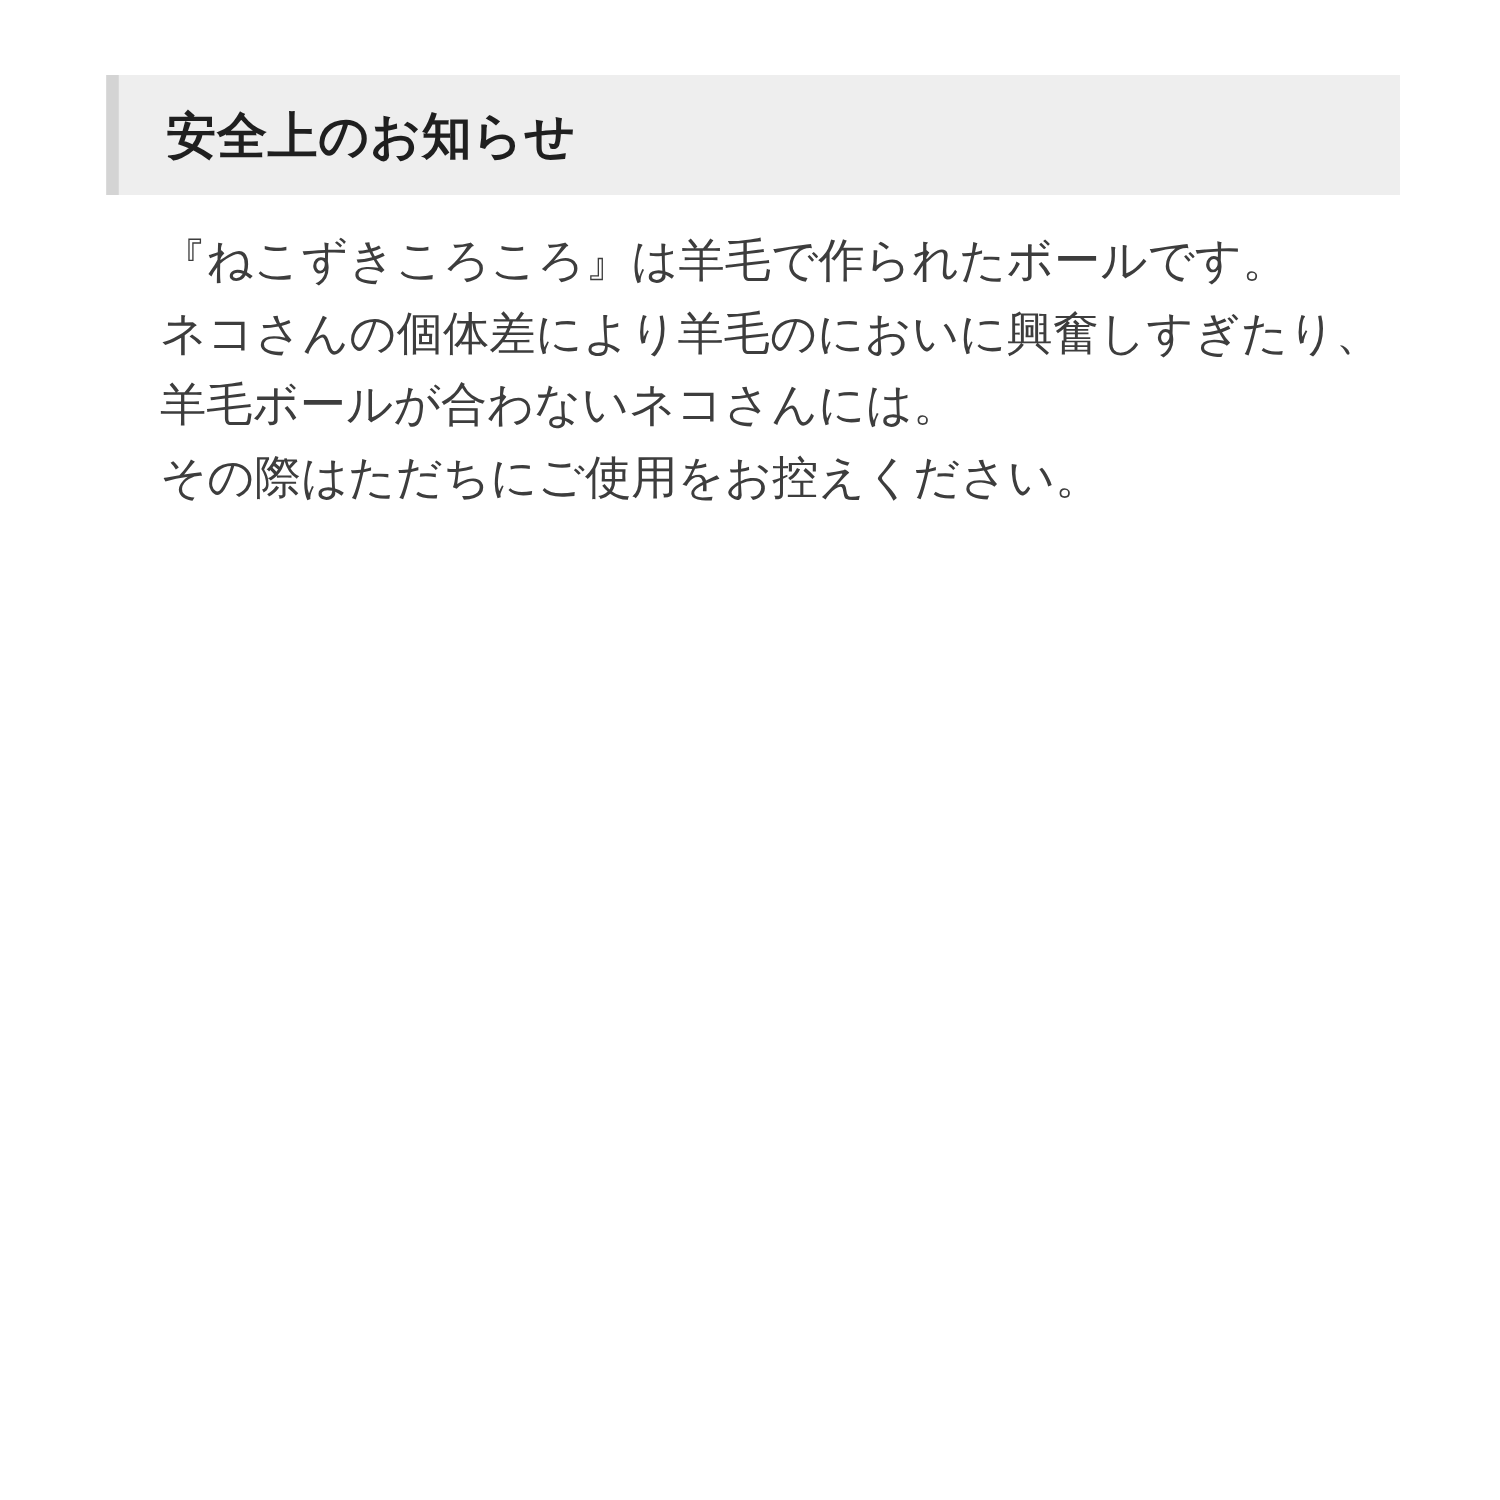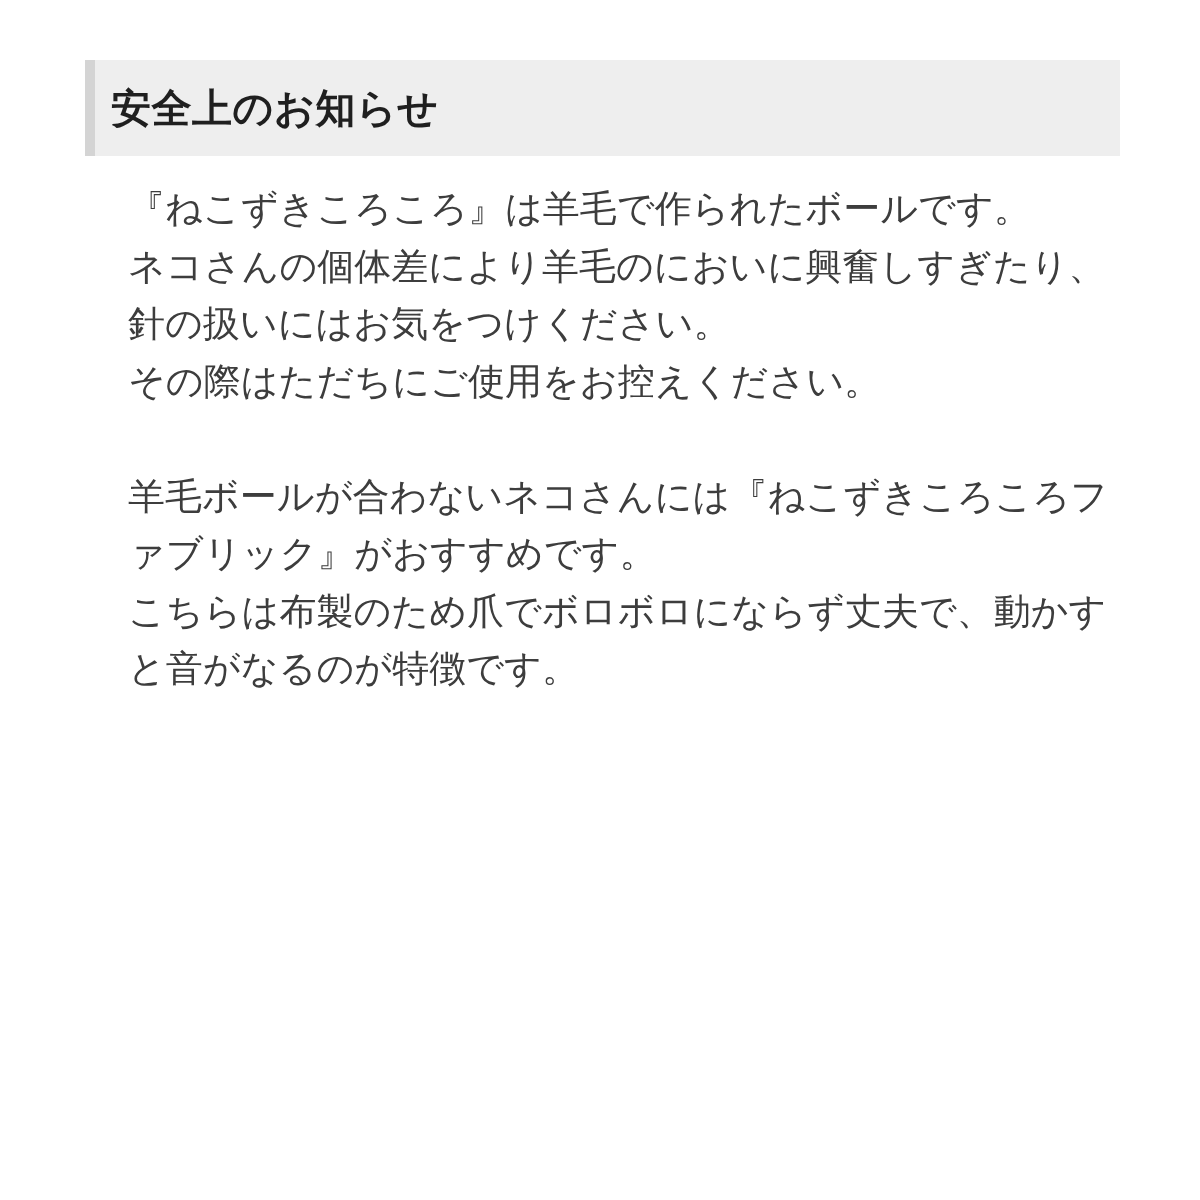--- a/index.html
+++ b/index.html
@@ -21,21 +21,21 @@
     background: var(--page-bg, #ffffff);
   }
   .section-heading {
     box-sizing: border-box;
     height: 96px;
     margin: 0;
     background: var(--heading-bg, #eeeeee);
     border-left: 10px solid var(--heading-bar, #d4d4d4);
     display: flex;
     align-items: center;
-    padding-left: 16px;
+    padding-left: 38px;
     font-size: 40px;
     font-weight: bold;
     letter-spacing: 0.5px;
     color: var(--heading-text, #1f1f1f);
   }
   .section-body {
     margin: 24px 0 0 43px;
     font-size: 37px;
     line-height: 57.5px;
     letter-spacing: 0;
@@ -58,23 +58,19 @@
 </head>
 <body>
 
 <div class="page">
 
   <section class="section-safety">
     <h2 class="section-heading">安全上のお知らせ</h2>
     <div class="section-body">
       <p class="para">『ねこずきころころ』は羊毛で作られたボールです。
 ネコさんの個体差により羊毛のにおいに興奮しすぎたり、
-針の扱いにはお気をつけください。
+羊毛ボールが合わないネコさんには。
 その際はただちにご使用をお控えください。</p>
-      <p class="para">羊毛ボールが合わないネコさんには『ねこずきころころフ
-ァブリック』がおすすめです。
-こちらは布製のため爪でボロボロにならず丈夫で、動かす
-と音がなるのが特徴です。</p>
     </div>
   </section>
 
 
 </div>
 
 </body></html>

